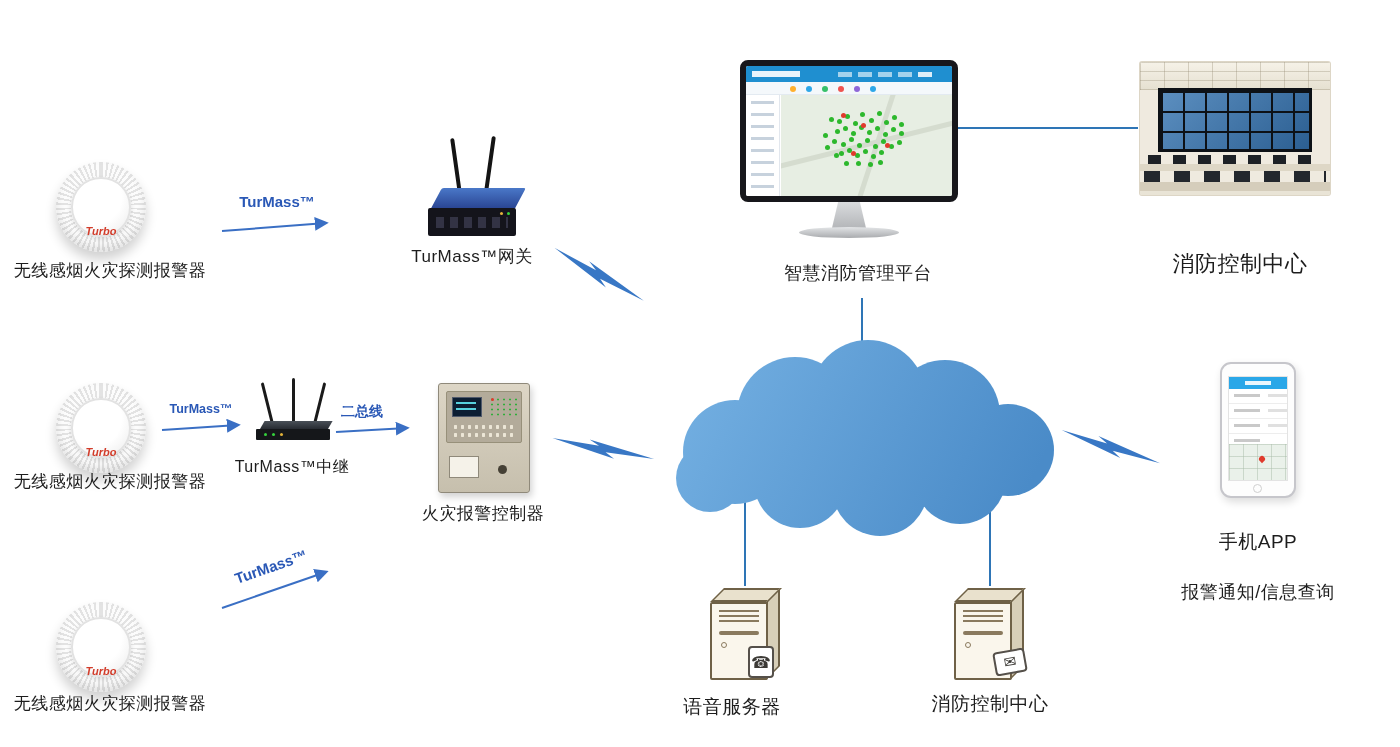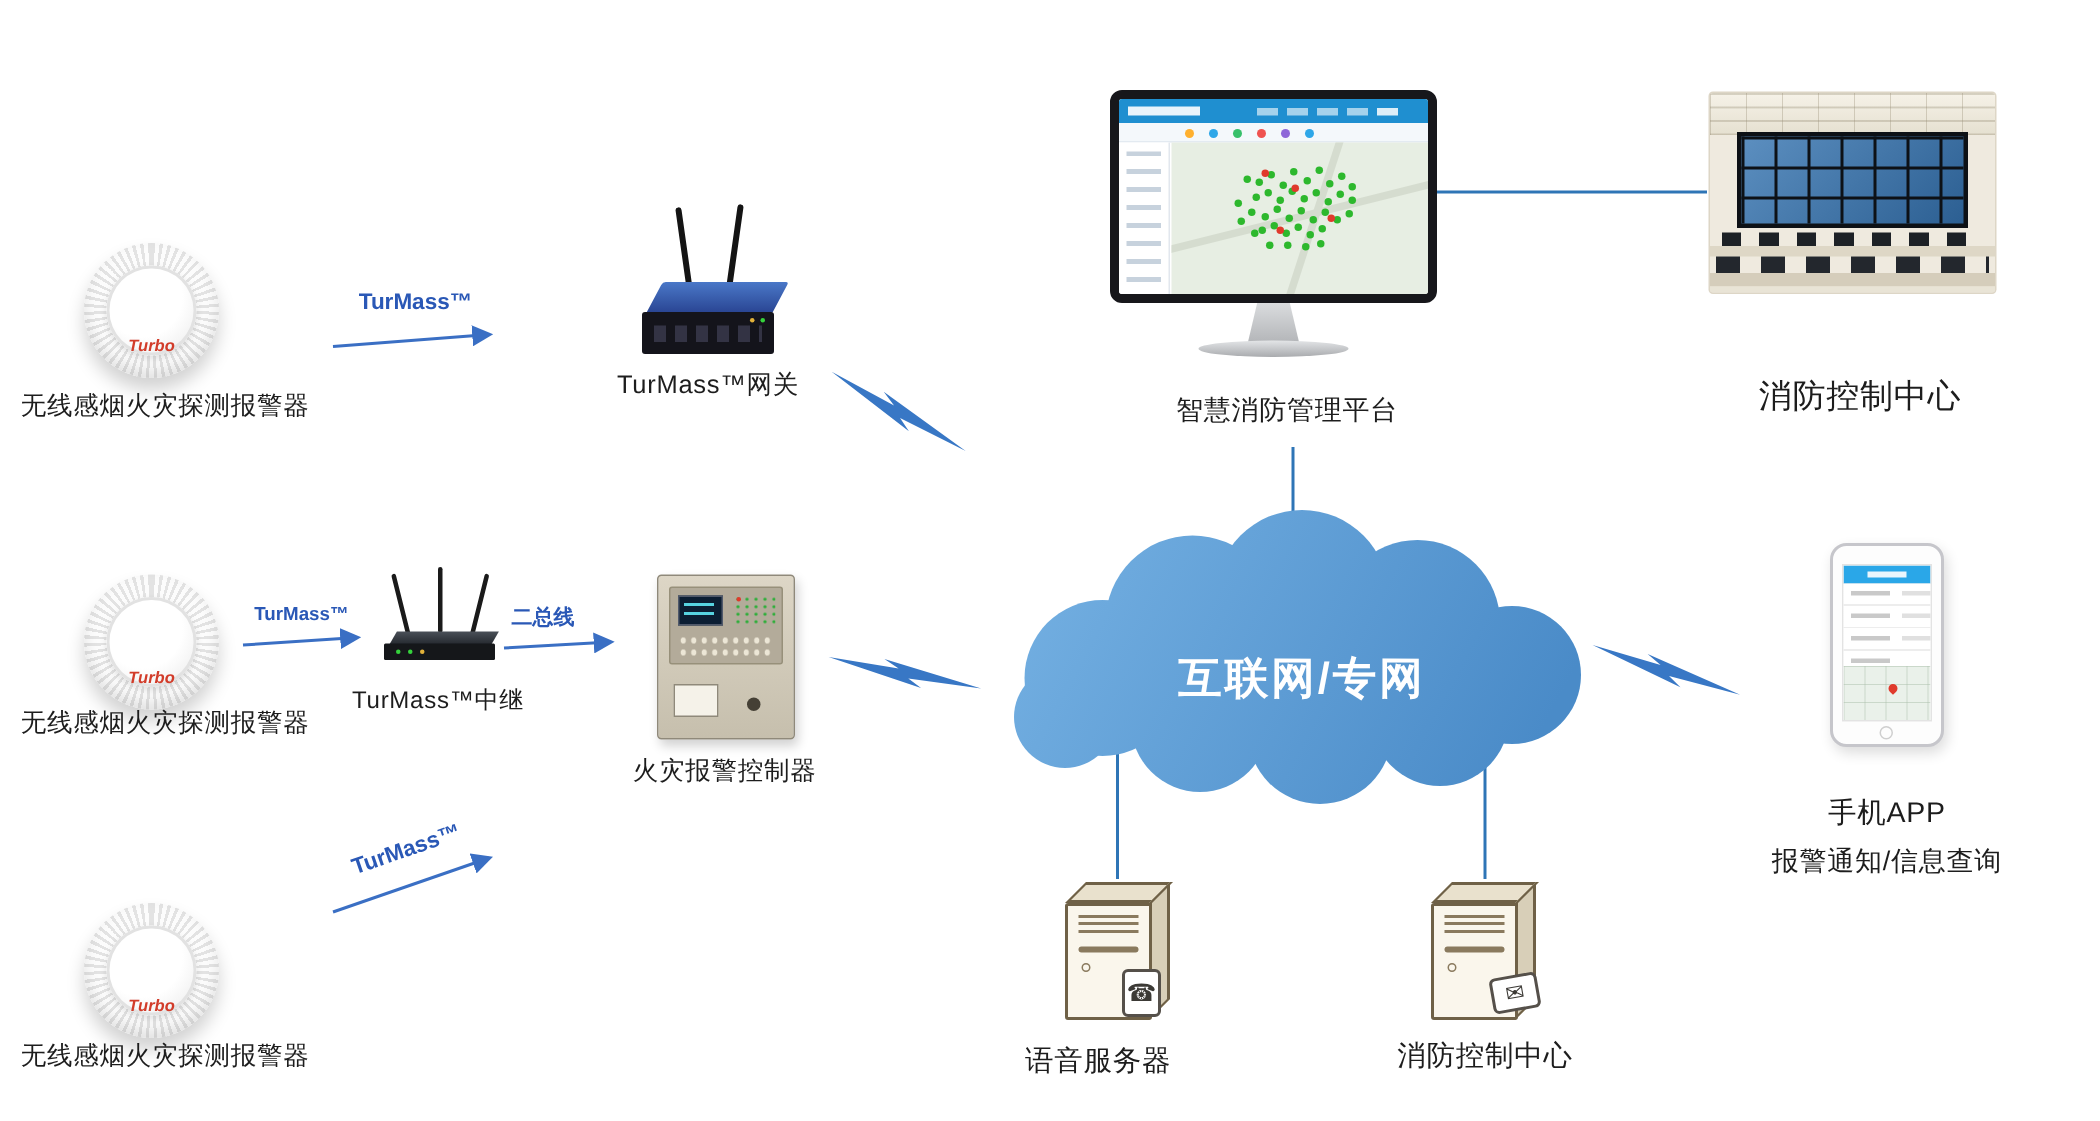--- a/index.html
+++ b/index.html
@@ -293,21 +293,20 @@
       <div class="room-screens"></div>
     </div>
     <div class="room-console1"></div>
     <div class="room-desk1"></div>
     <div class="room-console2"></div>
     <div class="room-desk2"></div>
     <div class="room-floor"></div>
   </div>
   <div class="node-label" style="left:1140px; top:249px; width:200px; font-size:22px;">消防控制中心</div>
 
-  <div class="cloud-text">互联网/专网</div>
 
   <div class="node srv" style="left:706px; top:586px;">
     <div class="srv-top"></div>
     <div class="srv-side"></div>
     <div class="srv-front">
       <div class="srv-vents"></div>
       <div class="srv-slot"></div>
       <div class="srv-btn"></div>
     </div>
     <div class="srv-badge" style="left:42px; top:60px; width:26px; height:32px; font-size:16px;">☎</div>
@@ -334,15 +333,15 @@
       <div class="ph-list">
         <div class="ph-bars"></div>
       </div>
       <div class="ph-map">
         <div class="ph-pin"></div>
       </div>
     </div>
     <div class="ph-home"></div>
   </div>
   <div class="node-label" style="left:1178px; top:529px; width:160px; font-size:19px;">手机APP</div>
-  <div class="node-label" style="left:1158px; top:562px; width:200px; font-size:18px;">报警通知/信息查询</div>
+  <div class="node-label" style="left:1158px; top:580px; width:200px; font-size:18px;">报警通知/信息查询</div>
 
 </div>
 
 </body></html>

